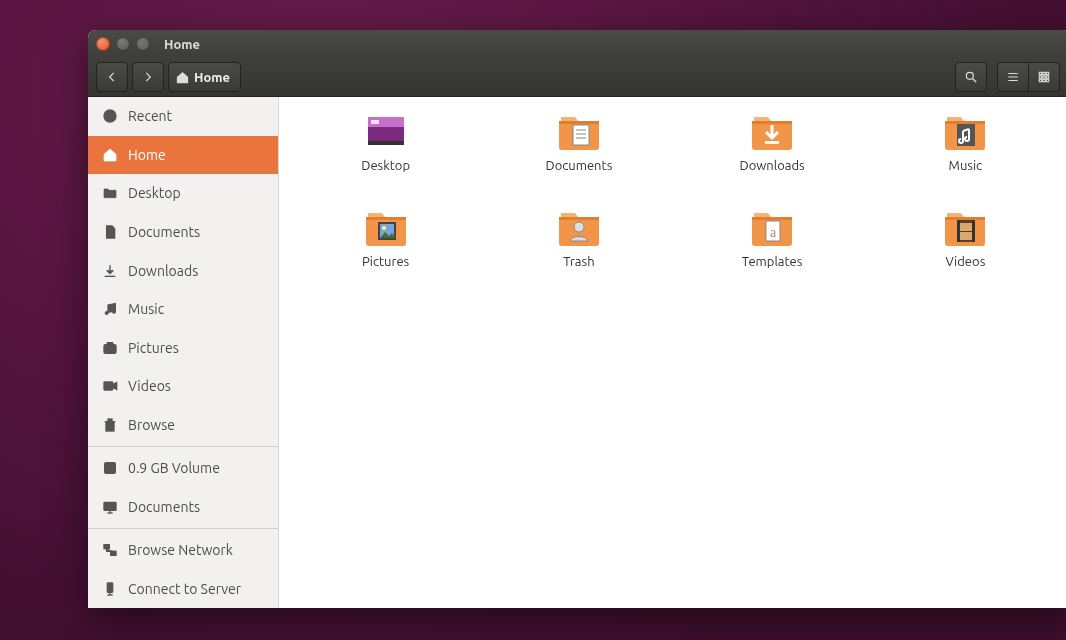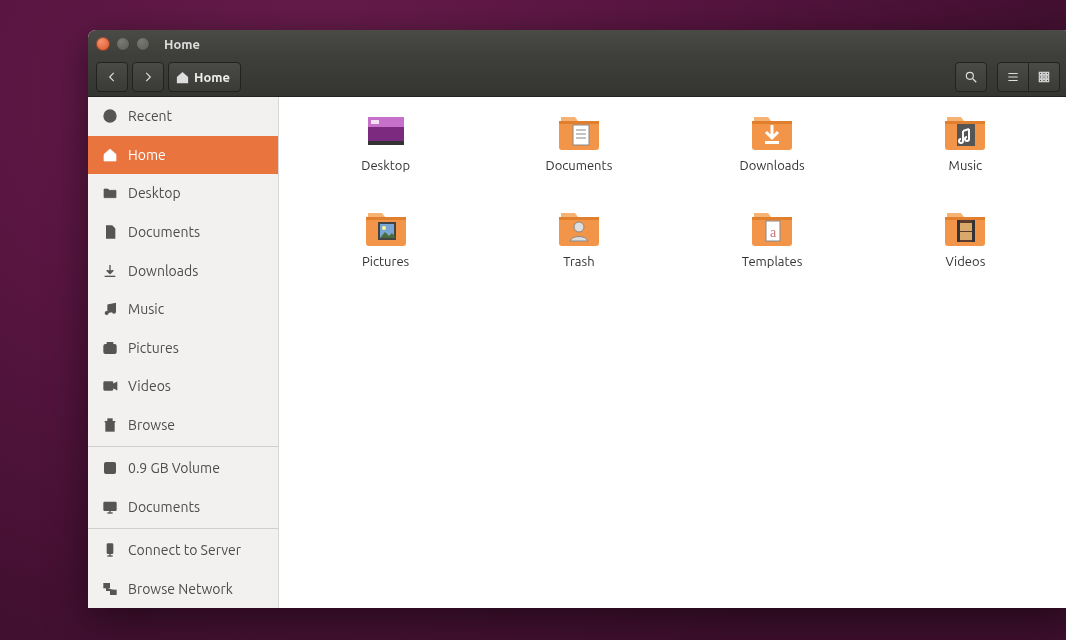--- a/index.html
+++ b/index.html
@@ -200,36 +200,36 @@
                 <line x1="8" y1="21" x2="16" y2="21"></line>
                 <line x1="12" y1="17" x2="12" y2="21"></line>
               </svg>
             </span>
             <span>Documents</span>
           </div>
           <div class="sep"></div>
           <div class="side-item">
             <span class="sicon">
               <svg viewBox="0 0 24 24" fill="none" stroke-width="2">
+                <rect x="3" y="4" width="8" height="6"></rect>
+                <rect x="13" y="14" width="8" height="6"></rect>
+                <path d="M7 10v4h10"></path>
+              </svg>
+            </span>
+            <span>Browse Network</span>
+          </div>
+          <div class="side-item">
+            <span class="sicon">
+              <svg viewBox="0 0 24 24" fill="none" stroke-width="2">
                 <rect x="8" y="3" width="8" height="14" rx="1"></rect>
                 <line x1="12" y1="17" x2="12" y2="21"></line>
                 <line x1="8" y1="21" x2="16" y2="21"></line>
               </svg>
             </span>
             <span>Connect to Server</span>
-          </div>
-          <div class="side-item">
-            <span class="sicon">
-              <svg viewBox="0 0 24 24" fill="none" stroke-width="2">
-                <rect x="3" y="4" width="8" height="6"></rect>
-                <rect x="13" y="14" width="8" height="6"></rect>
-                <path d="M7 10v4h10"></path>
-              </svg>
-            </span>
-            <span>Browse Network</span>
           </div>
         </div>
       <div class="content" id="content">
           <div class="folder">
             <span><svg viewBox="0 0 48 40">
                 <rect x="6" y="6" width="36" height="28" rx="3" fill="#7b2a7f"></rect>
                 <rect x="6" y="6" width="36" height="10" fill="#c770c9"></rect>
                 <rect x="9" y="9" width="8" height="4" fill="#fff" opacity=".8"></rect>
                 <rect x="6" y="30" width="36" height="4" fill="#333"></rect>
               </svg></span>

